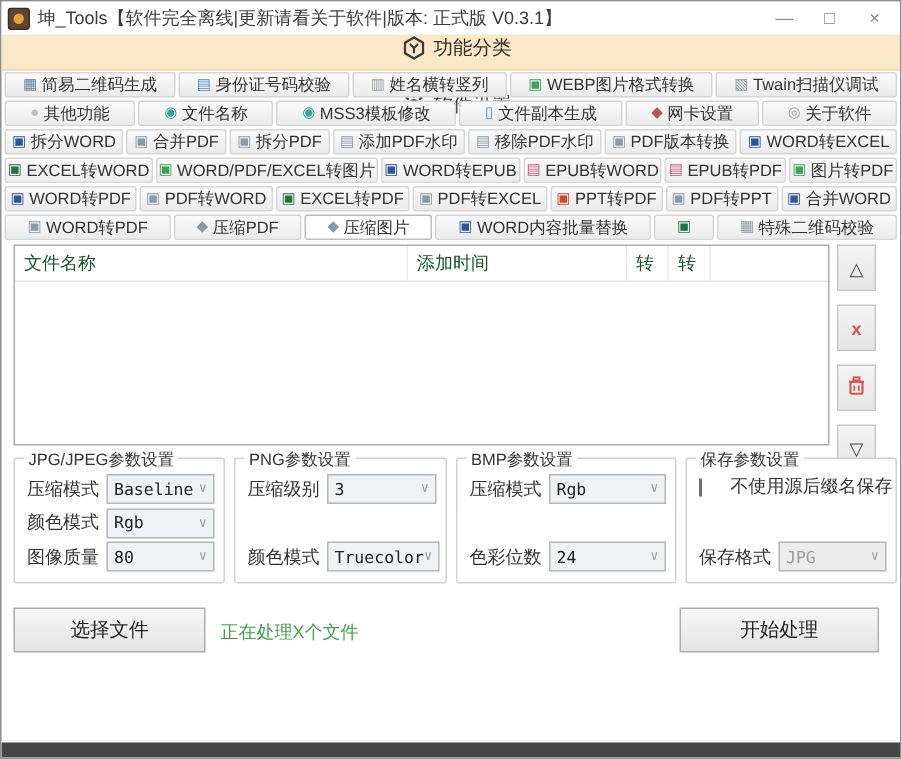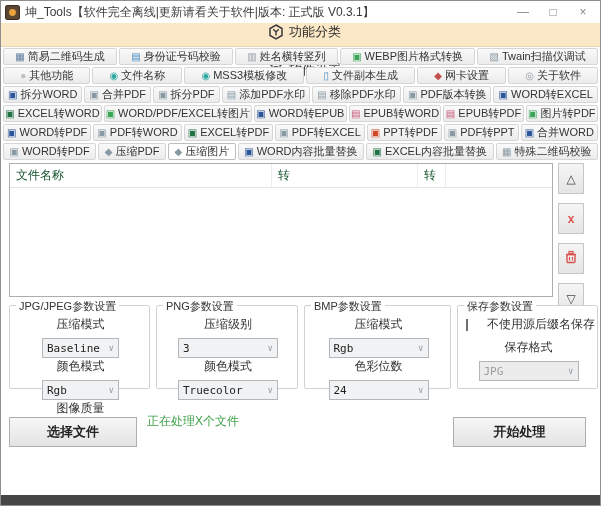--- a/index.html
+++ b/index.html
@@ -52,36 +52,36 @@
   .params { position:absolute; top:304px; left:8px; height:84px; display:flex; gap:6px; }
   .group { position:relative; border:1px solid #d2d2d2; border-radius:2px;
     padding:10px 6px 7px 8px; background:#fff; }
   .group:nth-child(1){ width:141px; }
   .group:nth-child(2){ width:142px; }
   .group:nth-child(3){ width:147px; }
   .group:nth-child(4){ width:141px; }
   .group-title { position:absolute; top:-7px; left:6px; padding:0 3px; background:#fff;
     font-size:11px; color:#333; white-space:nowrap; }
   .group-body { height:100%; display:flex; flex-direction:column; justify-content:space-between; }
-  .field { display:flex; align-items:center; gap:5px; font-size:12px; color:#333; white-space:nowrap;flex-direction:column; }
+  .field { display:flex; align-items:center; gap:5px; font-size:12px; color:#333; white-space:nowrap; }
   .dropdown { height:20px; display:flex; align-items:center; justify-content:space-between;
     padding:0 4px; background:#f1f2f3; border:1px solid #b4b7ba;
     font-family:"DejaVu Sans Mono", monospace; font-size:11px; color:#222; cursor:pointer; }
   .group:nth-child(1) .dropdown { width:77px; }
   .group:nth-child(2) .dropdown, .group:nth-child(3) .dropdown, .group:nth-child(4) .dropdown { width:100px; }
   .dropdown.disabled { color:#9b9b9b; background:#ececec; cursor:default; }
   .chev { color:#96a0a8; font-size:9px; }
   .check-row { display:flex; align-items:center; gap:19px; font-size:12px; color:#333;
     white-space:nowrap; cursor:pointer; }
   .checkbox { width:12px; height:12px; background:#fff; border:1px solid #707070; display:inline-block; }
   
   .footer { position:absolute; top:404px; left:8px; right:8px; height:30px; }
-  .big-btn { position:absolute; top:12px; height:30px; background:linear-gradient(#f7f7f7,#e3e3e3);
+  .big-btn { position:absolute; top:0; height:30px; background:linear-gradient(#f7f7f7,#e3e3e3);
     border:1px solid #aeaeae; font-size:13px; color:#222; cursor:pointer;
-    font-family:"Liberation Sans", sans-serif;font-weight:bold; }
+    font-family:"Liberation Sans", sans-serif; }
   .select-btn { left:0; width:128px; }
   .start-btn { left:444px; width:133px; }
   .status { position:absolute; left:138px; top:8px; font-size:12px; }
   
   .bottom-edge { position:absolute; left:0; right:0; bottom:0; height:10px; background:#454545; }
 </style>
 </head>
 <body>
 
 <div class="window">
@@ -278,32 +278,32 @@
         <div class="tb-btn active">
           <span class="tb-icon" style="color: rgb(138, 154, 165);">◆</span>
           <span class="tb-label">压缩图片</span>
         </div>
         <div class="tb-btn">
           <span class="tb-icon" style="color: rgb(43, 87, 154);">▣</span>
           <span class="tb-label">WORD内容批量替换</span>
         </div>
         <div class="tb-btn">
           <span class="tb-icon" style="color: rgb(33, 115, 70);">▣</span>
-          <span class="tb-label">EXCEL内容批量替换</span>
         </div>
         <div class="tb-btn">
           <span class="tb-icon" style="color: rgb(138, 154, 165);">▦</span>
           <span class="tb-label">特殊二维码校验</span>
         </div>
       </div>
     </div>
 
   <div class="file-table">
     <div class="table-header" id="table-header">
         <div class="th">文件名称</div>
+        <div class="th">添加时间</div>
         <div class="th">转</div>
         <div class="th">转</div>
       </div>
     <div class="table-body"></div>
   </div>
 
   <div class="side-buttons" id="side-buttons">
       <div class="side-btn" style="color: rgb(74, 74, 74);">△</div>
       <div class="side-btn" style="color: rgb(217, 83, 79); font-weight: bold;">x</div>
       <div class="side-btn">

